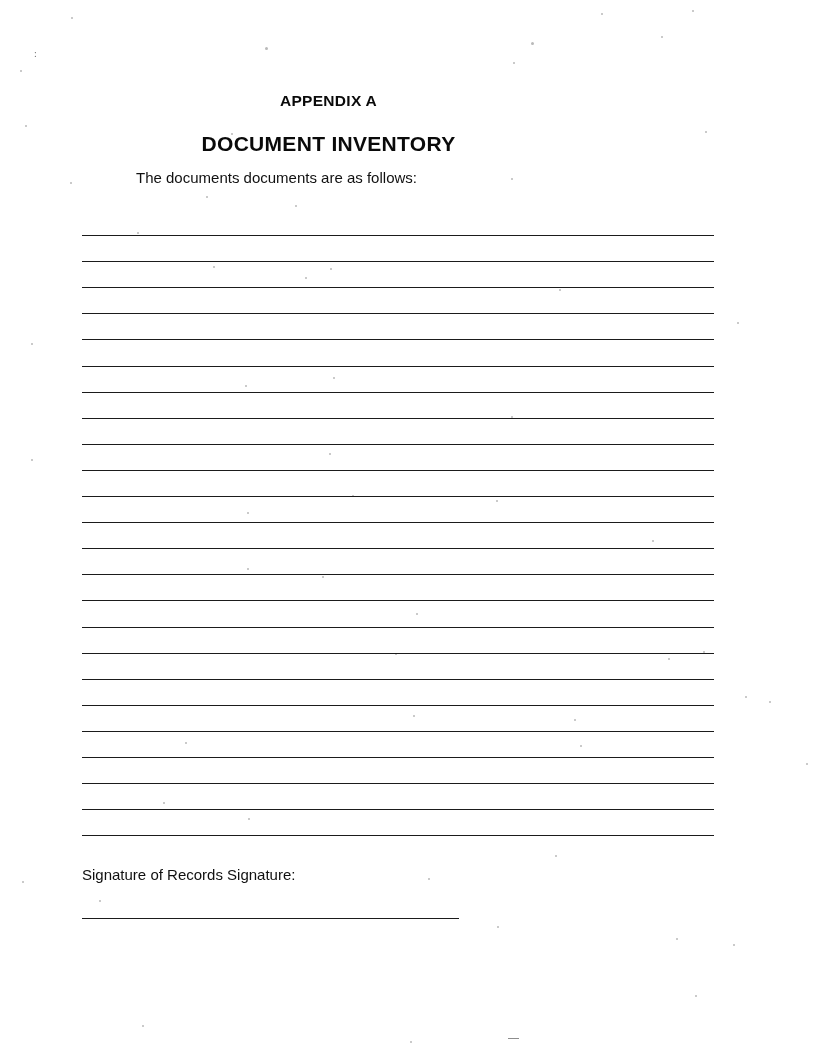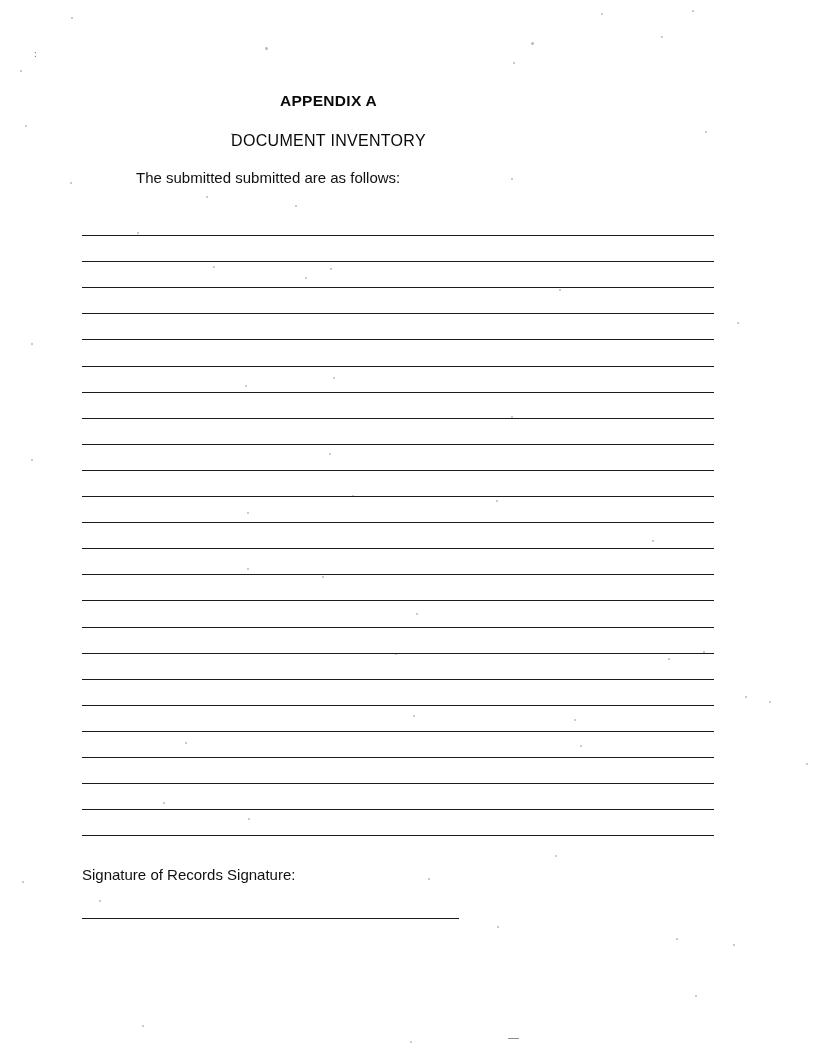--- a/index.html
+++ b/index.html
@@ -46,22 +46,22 @@
     text-align: center;
   }
   .title-1 {
     font-size: 15.5px;
     font-weight: bold;
     letter-spacing: 0.3px;
     color: #0a0a0a;
   }
   .title-2 {
     margin-top: 22px;
-    font-size: 16px;
-    font-weight: normal;
+    font-size: 21px;
+    font-weight: bold;
     letter-spacing: 0.3px;
     color: #0a0a0a;
   }
   .intro {
     position: absolute;
     top: 169px;
     left: 136px;
     font-size: 15px;
     color: #101010;
   }
@@ -172,21 +172,21 @@
       <div class="speck" style="left: 410px; top: 1041px; width: 2px; height: 2px;"></div>
     </div>
 
   <div class="edge-marks">:      </div>
 
   <div class="title-block">
     <div class="title-1">APPENDIX A</div>
     <div class="title-2">DOCUMENT INVENTORY</div>
   </div>
 
-  <div class="intro">The submitted submitted are as follows:</div>
+  <div class="intro">The documents documents are as follows:</div>
 
   <div class="lines">
       <div class="ruled-line"></div>
       <div class="ruled-line"></div>
       <div class="ruled-line"></div>
       <div class="ruled-line"></div>
       <div class="ruled-line"></div>
       <div class="ruled-line"></div>
       <div class="ruled-line"></div>
       <div class="ruled-line"></div>

